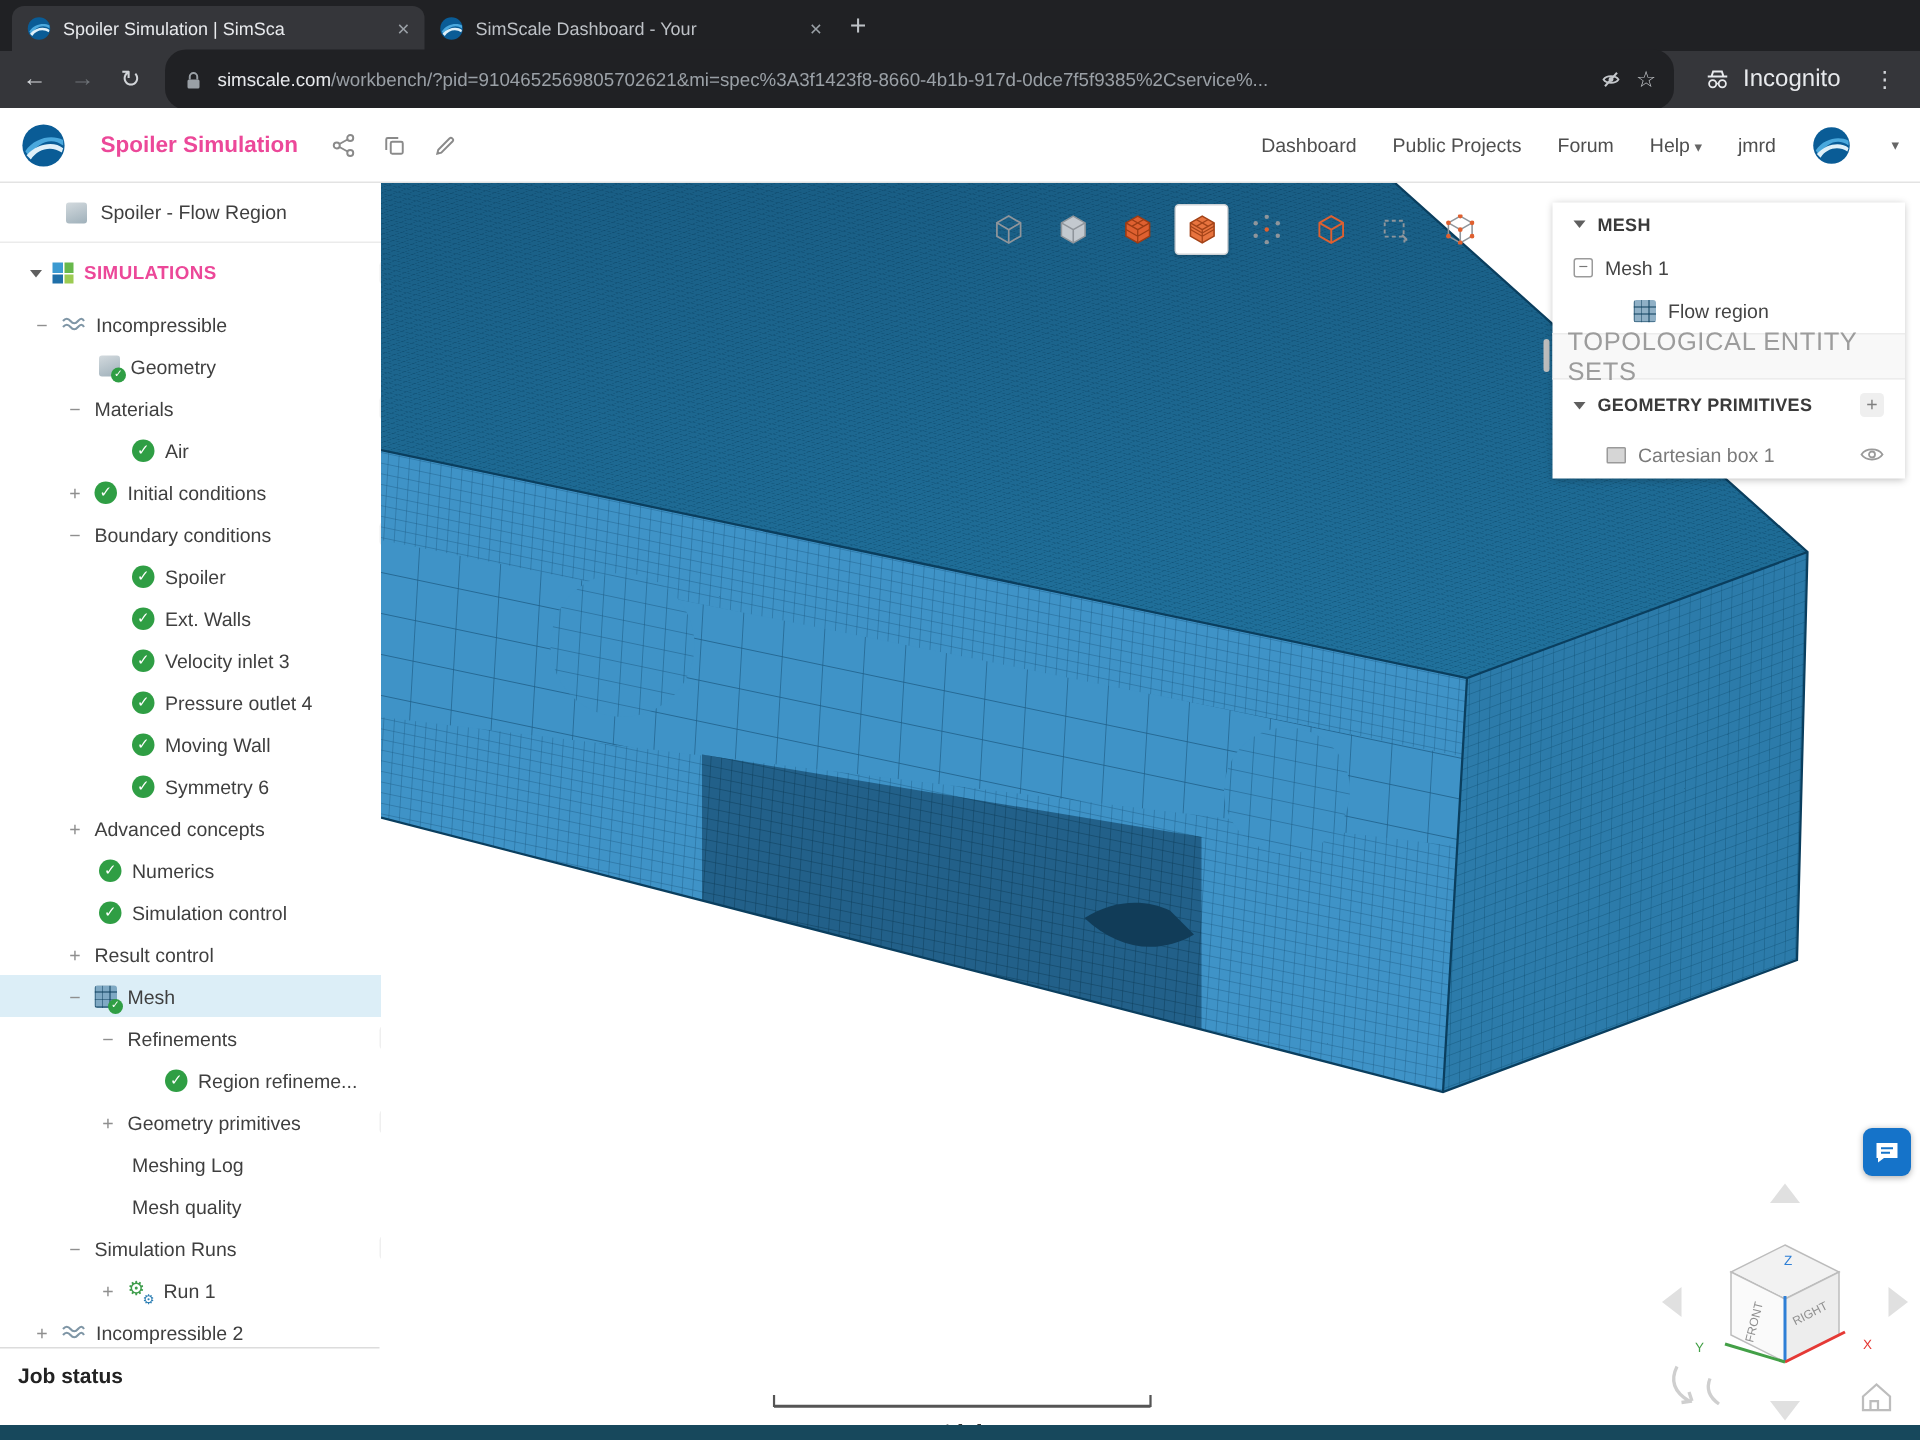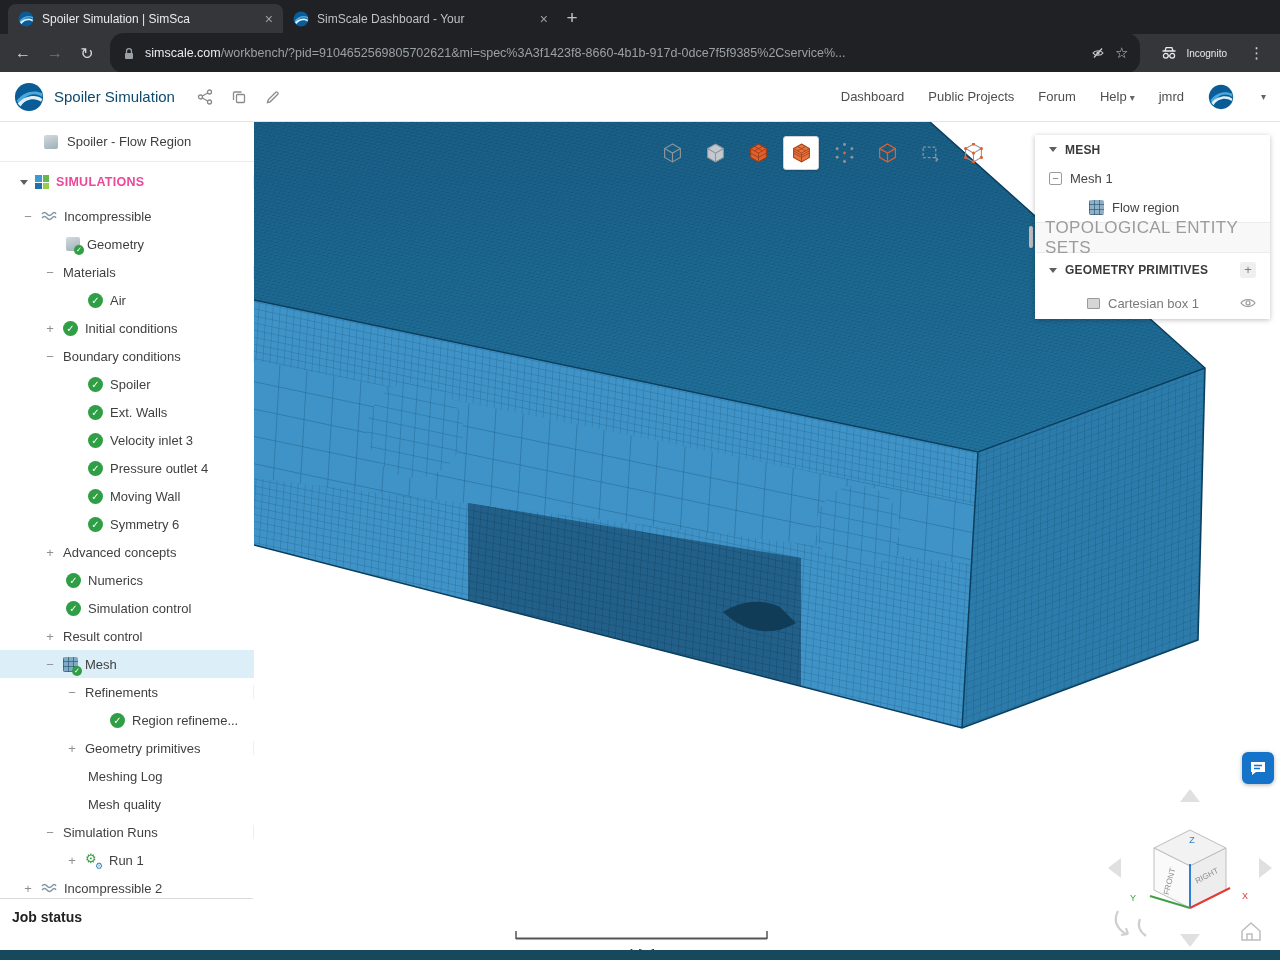--- a/index.html
+++ b/index.html
@@ -13,27 +13,27 @@
 .tab .ttl{flex:1;white-space:nowrap;overflow:hidden}
 .tab .close{color:#9aa0a6;font-size:14px;line-height:14px}
 .newtab{width:28px;height:28px;margin-bottom:2px;color:#bdc1c6;font-size:19px;display:flex;align-items:center;justify-content:center}
 .favicon{width:16px;height:16px;flex:0 0 16px}
 .urlbar{position:absolute;top:34px;left:0;width:1280px;height:38px;background:#35363a;display:flex;align-items:center;padding:0 10px;gap:6px}
 .navbtn{width:26px;height:26px;border-radius:50%;display:flex;align-items:center;justify-content:center;color:#d2d5d9;font-size:16px}
 .navbtn.disabled{color:#6e7277}
 .omnibox{flex:1;height:40px;background:#202124;border-radius:14px;display:flex;align-items:center;padding:0 12px;gap:9px;margin:0 4px}
 .url{font-size:12.5px;color:#9aa0a6;white-space:nowrap;overflow:hidden;flex:1}
 .url .dom{color:#e8eaed}
-.incog{display:flex;align-items:center;gap:8px;color:#e8eaed;font-size:10px;padding:0 10px;white-space:nowrap}
+.incog{display:flex;align-items:center;gap:8px;color:#e8eaed;font-size:16px;padding:0 10px;white-space:nowrap}
 .menu3{color:#d2d5d9;font-size:15px;padding:0 6px}
 
 
 .appheader{position:absolute;top:72px;left:0;width:1280px;height:50px;background:#fff;border-bottom:1px solid #e3e3e3;display:flex;align-items:center;padding:0 14px}
 .logo{width:30px;height:30px;flex:0 0 30px}
-.ptitle{color:#0c4a6e;font-size:15px;font-weight:400;margin-left:10px}
+.ptitle{color:#ec4899;font-size:15px;font-weight:700;margin-left:23px}
 .hicons{display:flex;gap:18px;margin-left:22px;align-items:center}
 .hicons svg{display:block}
 .hnav{margin-left:auto;display:flex;align-items:center;gap:24px;font-size:13px;color:#4e4e4e}
 .hnav .caret{font-size:10px;color:#666;margin-left:3px}
 .avatar{width:26px;height:26px}
 
 
 .sidebar{position:absolute;left:0;top:122px;width:280px;height:828px;background:#fff;border-right:1px solid #e2e2e2}
 .rootrow{height:40px;display:flex;align-items:center;gap:9px;padding-left:44px;border-bottom:1px solid #ebebeb;font-size:13px;color:#3f3f3f}
 .simrow{height:40px;display:flex;align-items:center;gap:7px;padding-left:20px}
@@ -71,21 +71,21 @@
 
 .rpanel{position:absolute;right:10px;top:13px;width:235px;background:#fff;box-shadow:0 1px 5px rgba(0,0,0,.25);font-size:13px;color:#444;z-index:3}
 .prow{height:29px;display:flex;align-items:center;gap:8px;padding:0 14px}
 .phead{font-size:12px;font-weight:700;color:#3a3a3a;letter-spacing:.2px}
 .caretdn{width:0;height:0;border-left:4px solid transparent;border-right:4px solid transparent;border-top:5px solid #5f5f5f;flex:0 0 8px}
 .minusbox{width:13px;height:13px;flex:0 0 13px;border:1px solid #9b9b9b;border-radius:2px;color:#777;font-size:11px;line-height:11px;text-align:center}
 .indent1{padding-left:54px}
 .topo{height:31px;background:#f8f8f8;border-top:1px solid #ececec;border-bottom:1px solid #ececec;color:#9c9c9c;font-size:17px;letter-spacing:.4px;display:flex;align-items:center;padding:0 10px}
 .boxic{width:13px;height:11px;flex:0 0 13px;background:#d6d6d6;border:1px solid #9a9a9a;border-radius:1px}
 .grow{height:34px}
-.crow{height:32px;padding-left:52px}
+.crow{height:32px;padding-left:36px}
 
 
 .scalebar{position:absolute;left:261px;top:804px;width:253px;text-align:center}
 .scalelbl{font-size:12px;color:#333;margin-top:3px}
 
 
 .gizmo{position:absolute;left:830px;top:655px}
 .chatbtn{position:absolute;left:988px;top:630px;width:32px;height:32px;border-radius:6px;background:#1573c9;display:flex;align-items:center;justify-content:center;box-shadow:0 1px 4px rgba(0,0,0,.3);z-index:4}
 
 .bottomstrip{position:absolute;left:0;top:950px;width:1280px;height:10px;background:#17485c}

